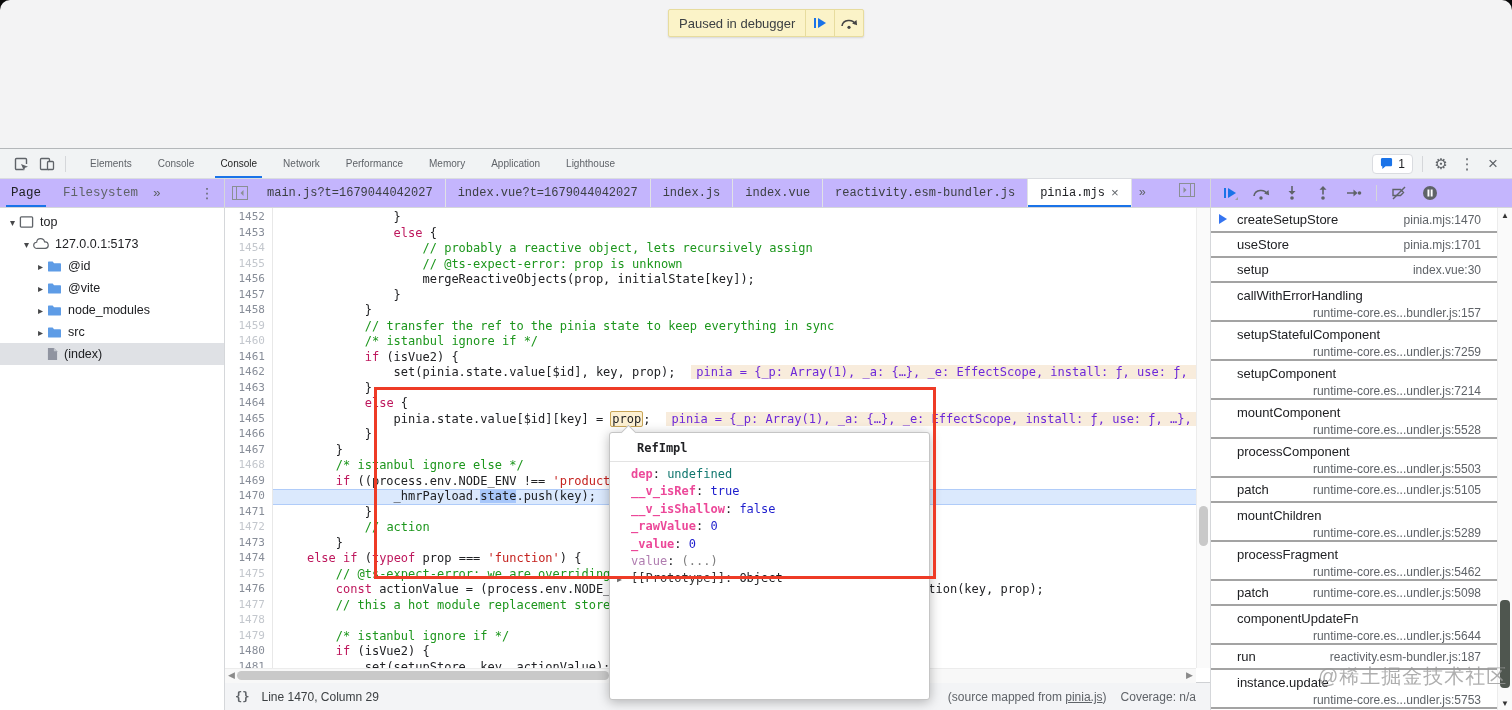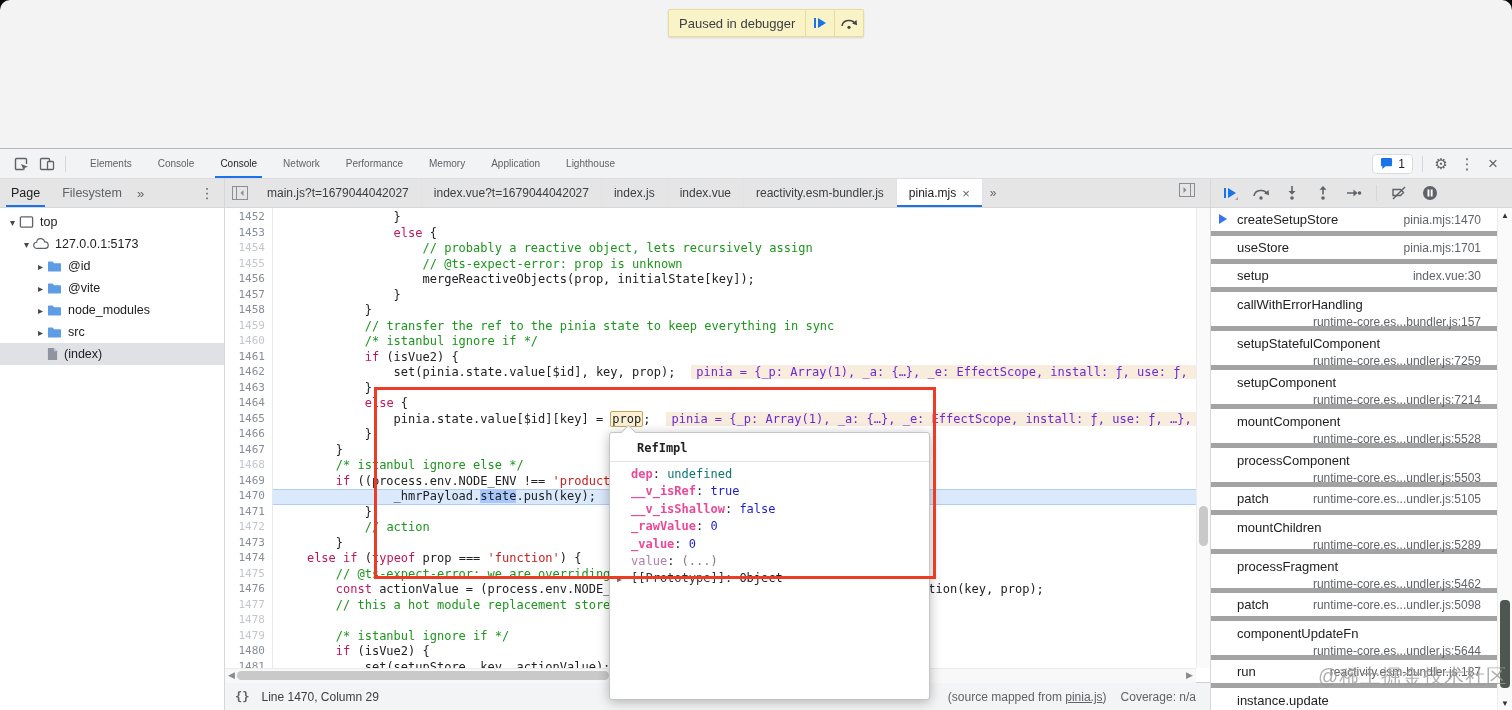--- a/index.html
+++ b/index.html
@@ -19,21 +19,21 @@
   .vsep{width:1px;height:16px;background:#d5d7da;margin:0 5px;flex:0 0 1px;}
   .dtabs{display:flex;height:100%;margin-left:6px;}
   .dtab{padding:0 13px;display:flex;align-items:center;font-size:10px;color:#5f6368;cursor:pointer;position:relative;}
   .dtab.active{color:#1f1f1f;}
   .dtab.active:after{content:'';position:absolute;left:8px;right:8px;bottom:0;height:2px;background:#1a73e8;}
   .tb-right{margin-left:auto;display:flex;align-items:center;padding-right:6px;}
   .issues{display:flex;align-items:center;gap:5px;border:1px solid #dadce0;border-radius:4px;padding:2px 7px;
     font-size:12px;color:#202124;background:#fff;cursor:pointer;margin-right:4px;}
   .glyph{font-size:15px;line-height:1;}
   
-  .row2{position:absolute;left:0;top:30px;width:100%;height:29px;background:#e5e5e5;border-bottom:1px solid #d5d7da;box-sizing:border-box;}
+  .row2{position:absolute;left:0;top:30px;width:100%;height:29px;background:#c4b5fd;border-bottom:1px solid #d5d7da;box-sizing:border-box;font-family:Liberation Mono, monospace;}
   .nav-tabs{position:absolute;left:0;top:0;width:225px;height:100%;display:flex;align-items:center;border-right:1px solid #d5d7da;box-sizing:border-box;}
   .nav-tab{padding:0 11px;height:100%;display:flex;align-items:center;font-size:12.5px;color:#5f6368;cursor:pointer;position:relative;}
   .nav-tab.active{color:#202124;}
   .nav-tab.active:after{content:'';position:absolute;left:6px;right:6px;bottom:0;height:2px;background:#1a73e8;}
   .nav-more{color:#5f6368;font-size:13px;padding:0 4px;cursor:pointer;}
   .nav-kebab{margin-left:auto;padding:0 10px;color:#5f6368;font-size:14px;cursor:pointer;}
   .file-strip{position:absolute;left:225px;top:0;right:332px;height:100%;display:flex;align-items:center;overflow:hidden;}
   .navtoggle{width:30px;display:flex;align-items:center;justify-content:center;cursor:pointer;flex:0 0 30px;}
   .ftab{height:100%;display:flex;align-items:center;gap:6px;padding:0 12px;font-size:12px;color:#3c4043;
     border-right:1px solid #e0e2e5;cursor:pointer;white-space:nowrap;box-sizing:border-box;}
@@ -79,21 +79,21 @@
   .statusbar{position:absolute;left:225px;top:533px;width:985px;height:29px;background:#f3f4f6;border-top:1px solid #cfd1d4;
     display:flex;align-items:center;font-size:12px;color:#5f6368;box-sizing:border-box;padding:0 14px 0 10px;z-index:4;}
   .brace{font:bold 12px "DejaVu Sans Mono",monospace;color:#5f6368;margin-right:12px;cursor:pointer;}
   .linecol{color:#3c4043;}
   .sb-spacer{flex:1;}
   .mapped a{color:#5f6368;text-decoration:underline;cursor:pointer;}
   .coverage{margin-left:14px;}
   
   .sidebar{position:absolute;left:1210px;top:59px;right:0;bottom:0;background:#fff;border-left:1px solid #d5d7da;box-sizing:border-box;overflow:hidden;}
   .cslist{position:absolute;left:0;top:0;right:15px;}
-  .csrow{position:relative;border-bottom:5px solid #a3a3a3;padding:0 16px 0 26px;cursor:pointer;}
+  .csrow{position:relative;border-bottom:2px solid #a3a3a3;padding:0 16px 0 26px;cursor:pointer;}
   .csrow.one{height:23px;display:flex;align-items:center;}
   .csrow.two{height:39px;padding-top:3px;box-sizing:border-box;}
   .csname{font-size:13px;color:#202124;white-space:nowrap;}
   .csloc{font-size:12px;color:#5f6368;white-space:nowrap;}
   .csrow.one .csloc{margin-left:auto;}
   .csrow.two .csloc{display:block;text-align:right;margin-top:2px;}
   .csmark{position:absolute;left:8px;top:50%;margin-top:-6px;width:0;height:0;
     border-left:8px solid #3574f0;border-top:5px solid transparent;border-bottom:5px solid transparent;}
   .sscroll{position:absolute;right:0;top:0;width:15px;bottom:0;background:#fafafa;border-left:1px solid #ececec;box-sizing:border-box;}
   .sarrow{position:absolute;left:0;width:100%;text-align:center;font-size:8px;color:#333;}

